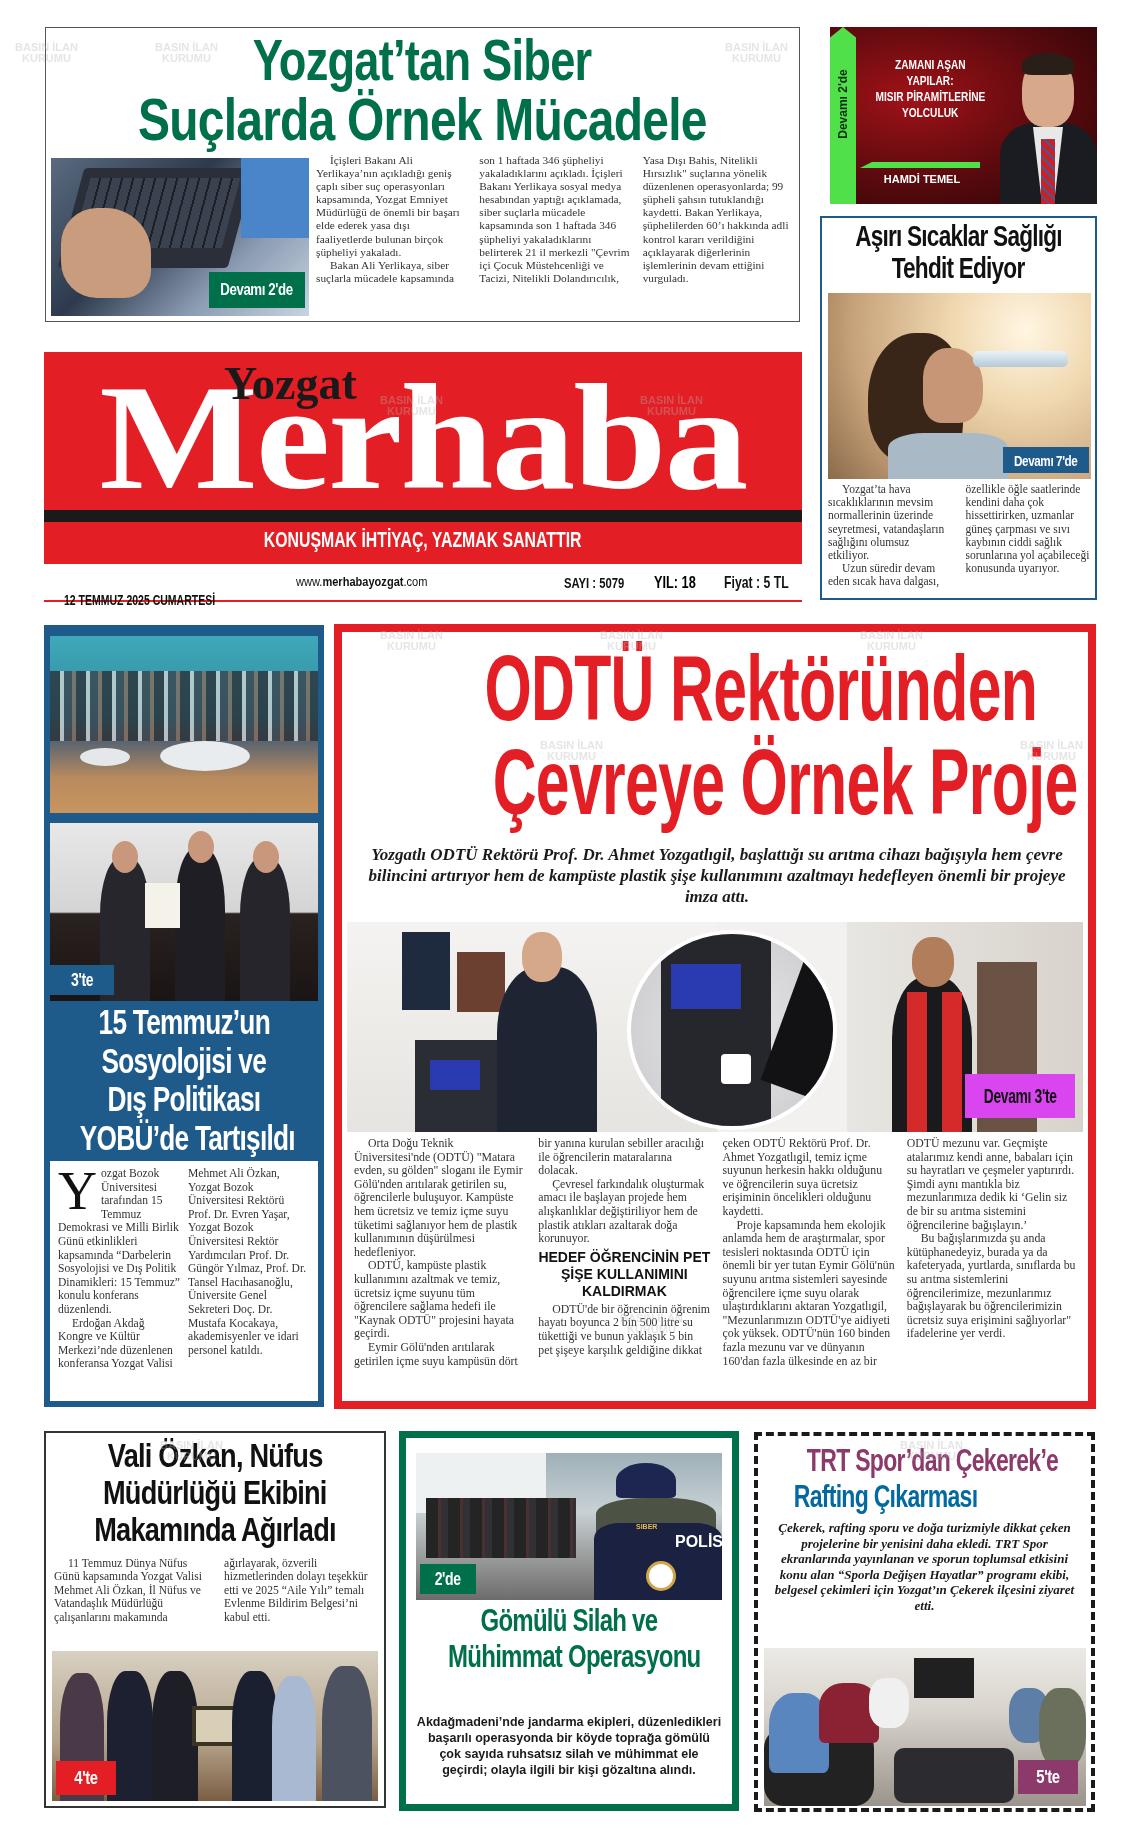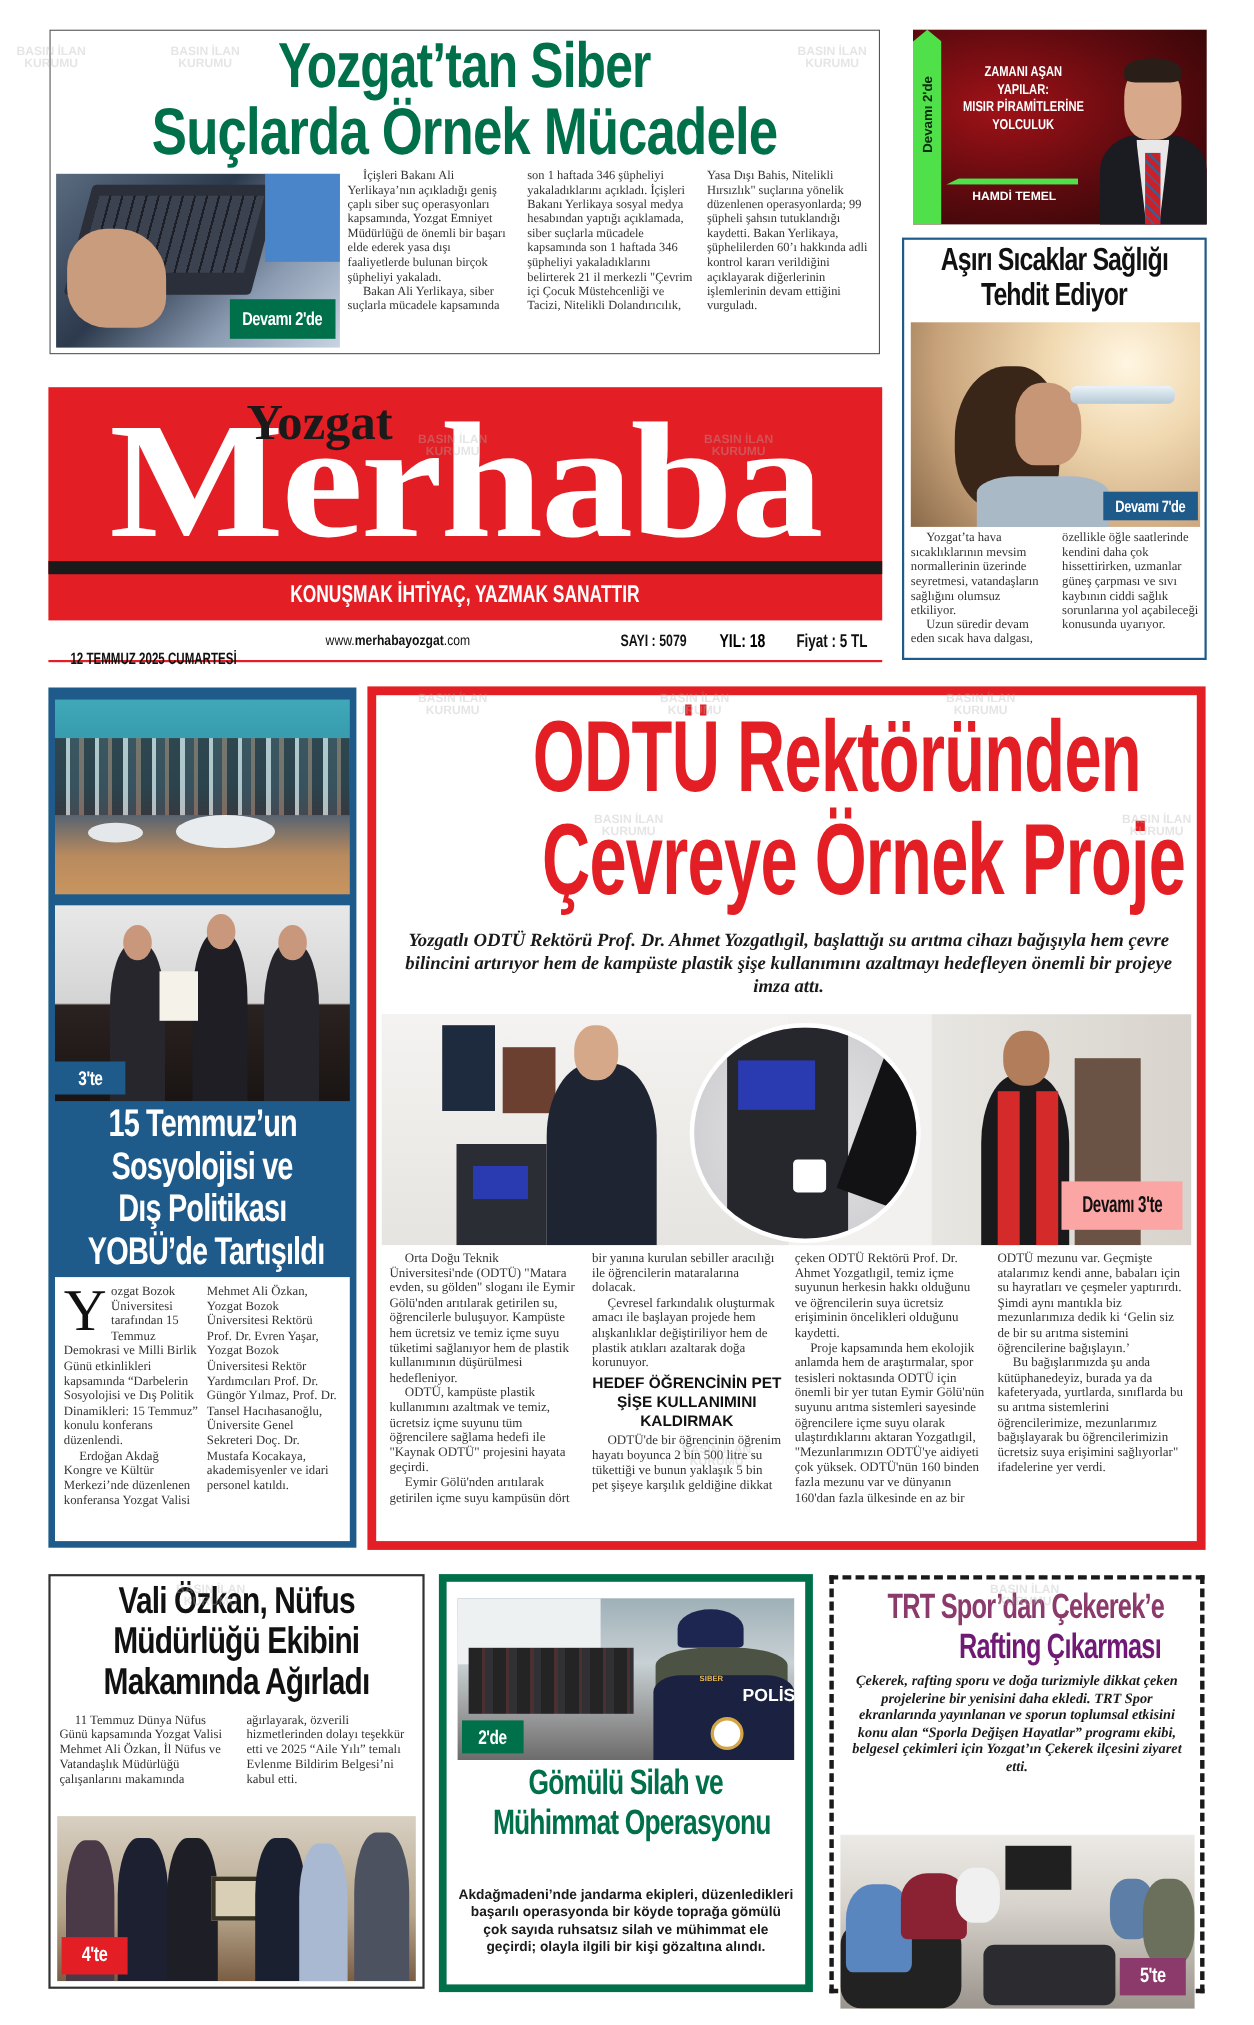--- a/index.html
+++ b/index.html
@@ -168,21 +168,21 @@
       <div class="abs" style="left:40px;top:30px;width:70px;height:45px;background:#2a3ab0;"></div>
       <div class="abs" style="left:90px;top:120px;width:30px;height:30px;background:#fff;border-radius:4px;"></div>
       <div class="abs" style="left:150px;top:30px;width:60px;height:130px;background:#121214;transform:rotate(20deg);"></div>
     </div>
     <div class="abs" style="left:500px;top:0;width:236px;height:210px;background:linear-gradient(90deg,#e8e6e2,#d8d3cc);"></div>
     <div class="abs" style="left:630px;top:40px;width:60px;height:170px;background:#6a5244;"></div>
     <div class="abs" style="left:545px;top:55px;width:80px;height:155px;background:#1a1a1c;border-radius:40% 40% 0 0;"></div>
     <div class="abs" style="left:560px;top:70px;width:20px;height:140px;background:#d52a2a;"></div>
     <div class="abs" style="left:595px;top:70px;width:20px;height:140px;background:#d52a2a;"></div>
     <div class="abs" style="left:565px;top:15px;width:42px;height:50px;background:#b27d5a;border-radius:45%;"></div>
-    <div class="badge" style="right:8px;bottom:14px;width:110px;height:44px;background:#fca5a5;color:#111;font-size:21px;">
+    <div class="badge" style="right:8px;bottom:14px;width:110px;height:44px;background:#d946ef;color:#111;font-size:21px;">
       <span class="squish" style="transform:scaleX(0.66);">Devamı 3'te</span>
     </div>
   </div>
   <div class="abs body-text cols4" style="left:12px;top:505px;width:725px;height:264px;column-gap:12px;font-size:11.8px;line-height:13.6px;">
     <p>Orta Doğu Teknik Üniversitesi'nde (ODTÜ) "Matara evden, su gölden" sloganı ile Eymir Gölü'nden arıtılarak getirilen su, öğrencilerle buluşuyor. Kampüste hem ücretsiz ve temiz içme suyu tüketimi sağlanıyor hem de plastik kullanımının düşürülmesi hedefleniyor.</p>
     <p>ODTÜ, kampüste plastik kullanımını azaltmak ve temiz, ücretsiz içme suyunu tüm öğrencilere sağlama hedefi ile "Kaynak ODTÜ" projesini hayata geçirdi.</p>
     <p>Eymir Gölü'nden arıtılarak getirilen içme suyu kampüsün dört bir yanına kurulan sebiller aracılığı ile öğrencilerin mataralarına dolacak.</p>
     <p>Çevresel farkındalık oluşturmak amacı ile başlayan projede hem alışkanlıklar değiştiriliyor hem de plastik atıkları azaltarak doğa korunuyor.</p>
     <h3 style="font-family:'Liberation Sans',sans-serif;font-weight:bold;font-size:14px;line-height:17px;text-align:center;color:#111;margin:3px 0;">HEDEF ÖĞRENCİNİN PET ŞİŞE KULLANIMINI KALDIRMAK</h3>
     <p>ODTÜ'de bir öğrencinin öğrenim hayatı boyunca 2 bin 500 litre su tükettiği ve bunun yaklaşık 5 bin pet şişeye karşılık geldiğine dikkat çeken ODTÜ Rektörü Prof. Dr. Ahmet Yozgatlıgil, temiz içme suyunun herkesin hakkı olduğunu ve öğrencilerin suya ücretsiz erişiminin öncelikleri olduğunu kaydetti.</p>
@@ -234,25 +234,25 @@
     <div><span class="squish" style="transform:scaleX(0.75);">Gömülü Silah ve</span></div>
     <div><span class="squish" style="transform:scaleX(0.75);">Mühimmat Operasyonu</span></div>
   </div>
   <div class="abs" style="left:10px;top:276px;width:306px;text-align:center;font-family:'Liberation Sans',sans-serif;font-weight:bold;font-size:12.5px;line-height:16px;color:#1a1a1a;">Akdağmadeni’nde jandarma ekipleri, düzenledikleri başarılı operasyonda bir köyde toprağa gömülü çok sayıda ruhsatsız silah ve mühimmat ele geçirdi; olayla ilgili bir kişi gözaltına alındı.</div>
 </div>
 
 <div class="abs" style="left:754px;top:1432px;width:341px;height:380px;border:4px dashed #1a1a1a;">
   <div class="abs cond" style="left:0;top:6px;width:100%;text-align:center;color:#8b3a6b;font-size:32px;line-height:36px;">
     <span class="squish" style="transform:scaleX(0.72);">TRT Spor’dan Çekerek’e</span>
   </div>
-  <div class="abs cond" style="left:0;top:42px;width:100%;text-align:right;color:#701a75;font-size:32px;line-height:36px;">
+  <div class="abs cond" style="left:0;top:42px;width:100%;text-align:left;color:#0369a1;font-size:32px;line-height:36px;">
     <span class="squish" style="transform:scaleX(0.72);">Rafting Çıkarması</span>
   </div>
   <div class="abs" style="left:8px;top:84px;width:317px;text-align:center;font-family:'Liberation Serif','DejaVu Serif',serif;font-weight:bold;font-style:italic;font-size:13px;line-height:15.5px;color:#1a1a1a;">Çekerek, rafting sporu ve doğa turizmiyle dikkat çeken projelerine bir yenisini daha ekledi. TRT Spor ekranlarında yayınlanan ve sporun toplumsal etkisini konu alan “Sporla Değişen Hayatlar” programı ekibi, belgesel çekimleri için Yozgat’ın Çekerek ilçesini ziyaret etti.</div>
-  <div class="photo" style="left:6px;top:212px;width:322px;height:158px;background:linear-gradient(180deg,#eceae6 0%,#d8d3cc 40%,#9a948c 100%);margin-top:20px;">
+  <div class="photo" style="left:6px;top:212px;width:322px;height:158px;background:linear-gradient(180deg,#eceae6 0%,#d8d3cc 40%,#9a948c 100%);">
     <div class="abs" style="left:0;top:80px;width:110px;height:78px;background:#222;border-radius:20px;"></div>
     <div class="abs" style="left:5px;top:45px;width:60px;height:80px;background:#5a86c0;border-radius:40% 40% 10% 10%;"></div>
     <div class="abs" style="left:55px;top:35px;width:60px;height:60px;background:#8a2233;border-radius:40% 40% 10% 10%;"></div>
     <div class="abs" style="left:105px;top:30px;width:40px;height:50px;background:#f0f0f0;border-radius:40%;"></div>
     <div class="abs" style="left:150px;top:10px;width:60px;height:40px;background:#202020;"></div>
     <div class="abs" style="left:130px;top:100px;width:120px;height:55px;background:#2c2c30;border-radius:10px;"></div>
     <div class="abs" style="left:245px;top:40px;width:40px;height:55px;background:#5d7ea6;border-radius:40%;"></div>
     <div class="abs" style="left:275px;top:40px;width:47px;height:80px;background:#6b705c;border-radius:40%;"></div>
     <div class="badge" style="right:8px;bottom:12px;width:60px;height:34px;background:#8b3a6b;font-size:19px;">
       <span class="squish">5'te</span>

